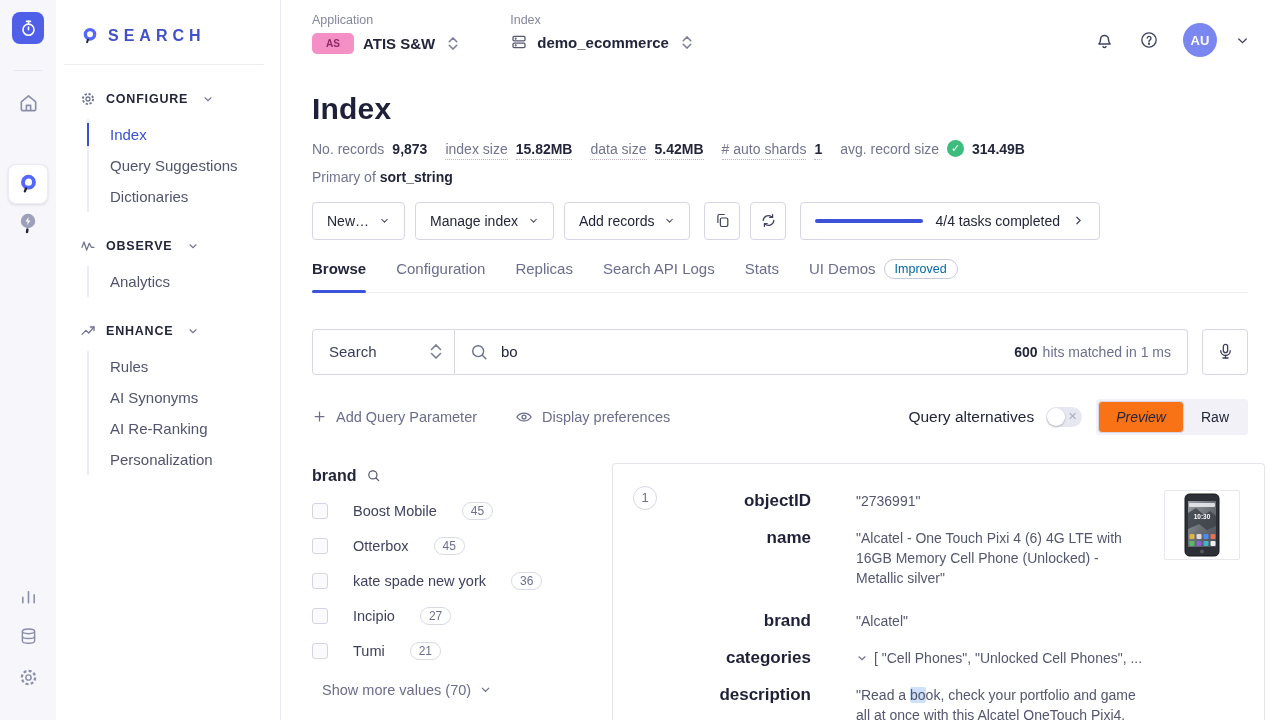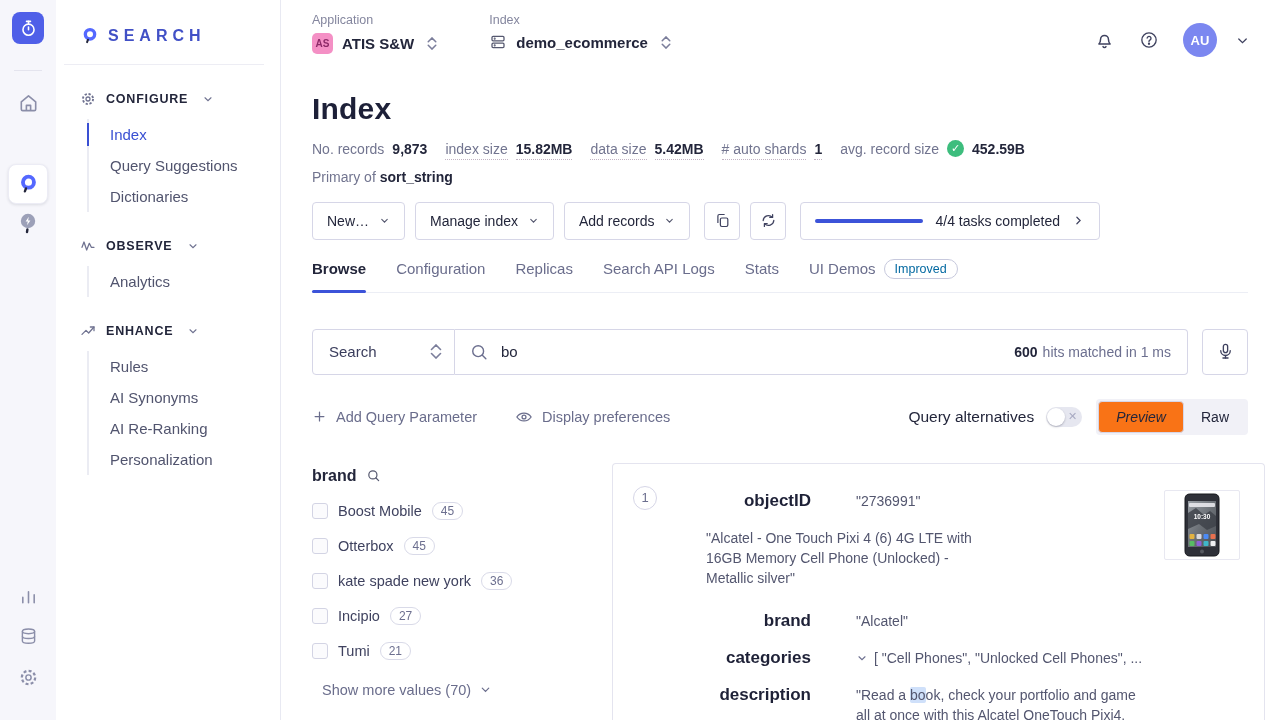--- a/index.html
+++ b/index.html
@@ -34,21 +34,21 @@
   .side-list li.active { color:#3a50d3; font-weight:500; }
   .side-list li.active::before { content:""; position:absolute; left:-2px; top:4px; bottom:4px; width:2px; background:#3a50d3; }
 
   
   .main { position:absolute; left:281px; top:0; right:0; bottom:0; }
   .mheader { display:flex; align-items:flex-start; padding:13px 30px 0 31px; height:70px; }
   .sel-group { cursor:pointer; }
   .sel-label { font-size:12.5px; color:#84869e; margin-bottom:6px; }
   .sel-row { display:flex; align-items:center; gap:9px; }
   .sel-value { font-size:15px; font-weight:600; color:#23263b; }
-  .badge-as { width:21px; height:21px; border-radius:5px; background:#f490c5; color:#8d2a68;
+  .badge-as { width:42px; height:21px; border-radius:5px; background:#f490c5; color:#8d2a68;
     font-size:10px; font-weight:700; display:flex; align-items:center; justify-content:center; }
   .updown { display:flex; flex-direction:column; gap:1px; color:#7b7e9b; margin-left:4px; }
   .hdr-right { margin-left:auto; display:flex; align-items:center; gap:24px; padding-top:10px; }
   .hdr-ic { color:#3f425f; cursor:pointer; }
   .avatar { width:34px; height:34px; border-radius:50%; background:#7b87f0; color:#fff;
     font-size:13px; font-weight:700; display:flex; align-items:center; justify-content:center; cursor:pointer; }
 
   .content { padding:0 32px 0 31px; }
   h1.title { font-size:30px; font-weight:600; color:#1d2038; margin-top:22px; letter-spacing:.2px; }
   .stats { display:flex; align-items:baseline; gap:10px; margin-top:14px; font-size:14px; flex-wrap:wrap; }
@@ -100,21 +100,21 @@
     background:#fff; box-shadow:0 1px 2px rgba(35,38,59,.3); }
   .toggle .x { position:absolute; right:5px; top:3px; font-size:11px; color:#a8aac2; }
   .seg { display:flex; background:#f1f1f7; border-radius:4px; padding:2px; }
   .seg-btn { height:32px; display:flex; align-items:center; padding:0 17px; font-size:14px; color:#23263b; cursor:pointer; }
   .seg-btn.active { background:#f97316; border:1px solid #d6d6e7; border-radius:4px;font-style:italic; }
 
   .lower { display:flex; margin-top:28px; }
   .facets { width:300px; flex:none; }
   .facet-title { display:flex; align-items:center; gap:10px; font-size:16px; font-weight:700; color:#23263b; margin-top:4px; }
   .facet-title .icn { color:#55586f; cursor:pointer; }
-  .facet-row { display:flex; align-items:center; gap:10px; margin-top:17px; cursor:pointer; }
+  .facet-row { display:flex; align-items:center; gap:25px; margin-top:17px; cursor:pointer; }
   .cbx { width:16px; height:16px; border:1px solid #d3d4e4; border-radius:3px; background:#fbfbfd; flex:none; }
   .facet-label { font-size:14.5px; color:#3f425f; }
   .count { border:1px solid #d9dae8; border-radius:10px; padding:1px 8px; font-size:12px; color:#6c6f8f; }
   .show-more { display:flex; align-items:center; gap:8px; margin:22px 0 0 10px; font-size:14.5px; color:#6a6d8c; cursor:pointer; }
 
   .panel { position:relative; flex:1; margin-left:0; border:1px solid #e4e4ef; border-bottom:none;
     border-radius:4px 4px 0 0; min-height:268px; background:#fff; }
   .res-num { position:absolute; left:20px; top:22px; width:24px; height:24px; border:1px solid #d6d6e7;
     border-radius:50%; font-size:13px; color:#6c6f8f; display:flex; align-items:center; justify-content:center; }
   .fields { padding:27px 120px 0 48px; display:flex; flex-direction:column; gap:17px; }
@@ -341,21 +341,21 @@
         <span class="stat-l dotted">data size</span>
         <span class="stat-v dotted">5.42MB</span>
       </span>
       <span class="stat">
         <span class="stat-l dotted"># auto shards</span>
         <span class="stat-v dotted">1</span>
       </span>
       <span class="stat">
         <span class="stat-l">avg. record size</span>
         <span class="okdot">✓</span>
-        <span class="stat-v">452.59B</span>
+        <span class="stat-v">314.49B</span>
       </span>
     </div>
     <div class="primary-row">
       <span class="primary-l">Primary of</span>
       <span class="primary-v">sort_string</span>
     </div>
 
     <div class="toolbar">
       <button class="btn">
         <span>New…</span>
@@ -582,20 +582,21 @@
             <circle cx="20" cy="58.5" r="2" fill="#55585f"></circle>
           </svg>
         </div>
 
         <div class="fields">
           <div class="frow">
             <span class="fkey">objectID</span>
             <span class="fval">"2736991"</span>
           </div>
           <div class="frow">
+            <span class="fkey">name</span>
             <span class="fval">"Alcatel - One Touch Pixi 4 (6) 4G LTE with 16GB Memory Cell Phone (Unlocked) - Metallic silver"</span>
           </div>
           <div class="frow" style="margin-top:6px">
             <span class="fkey">brand</span>
             <span class="fval">"Alcatel"</span>
           </div>
           <div class="frow">
             <span class="fkey">categories</span>
             <span class="fval nowrap">
               <span class="icn chev">

